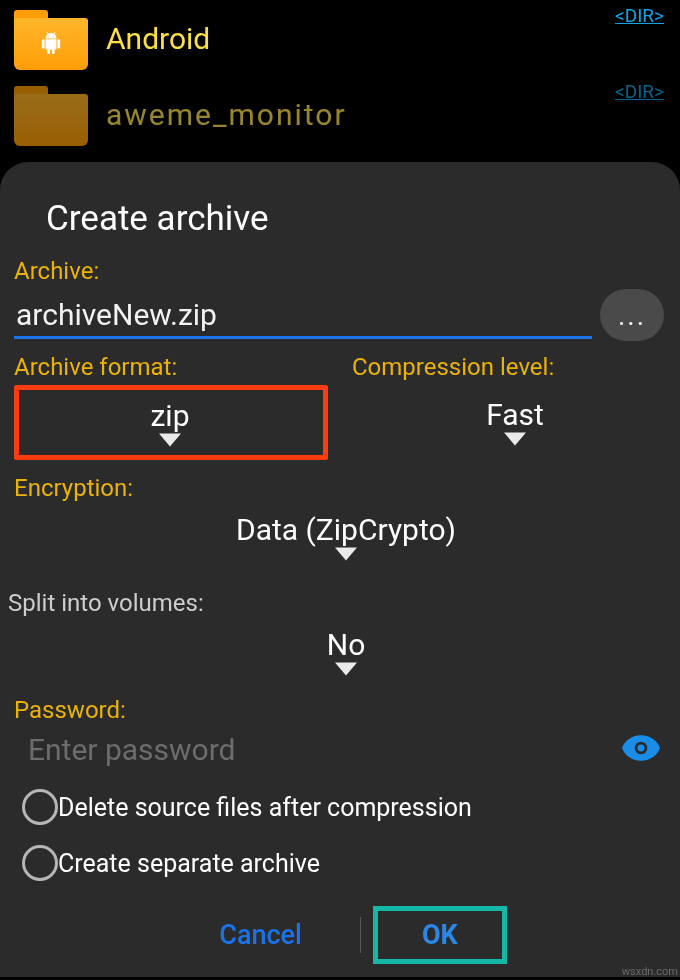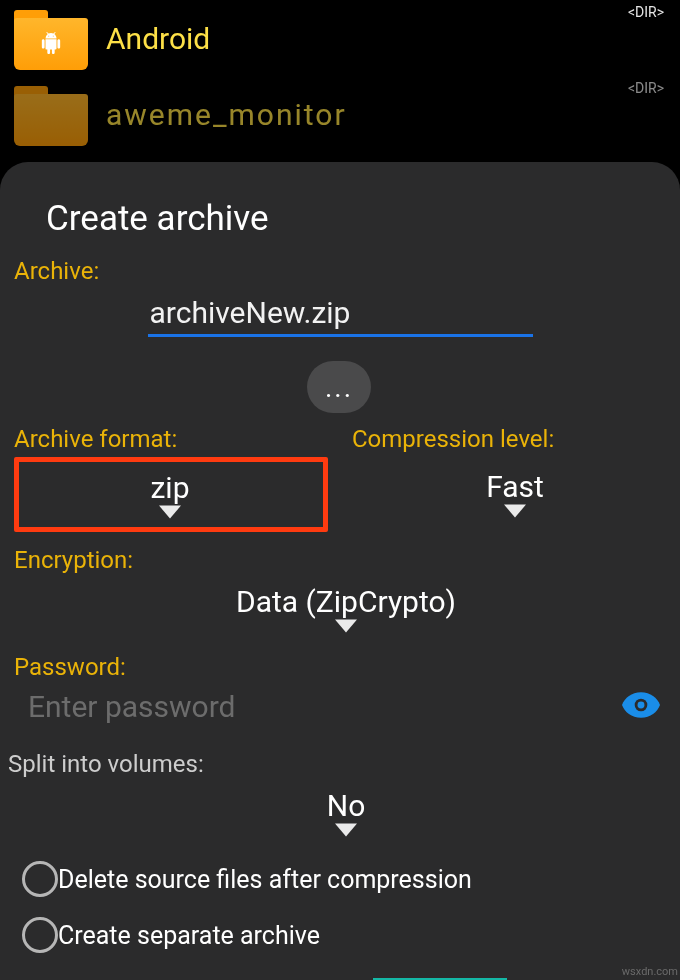--- a/index.html
+++ b/index.html
@@ -25,22 +25,23 @@
       display: flex;
       align-items: center;
       gap: 18px;
       padding: 8px 14px;
       position: relative;
     }
     .dir-tag {
       position: absolute;
       right: 16px;
       top: 4px;
-      color: #e5e5e5;
-      font-size: 14px;
+      color: #0ea5e9;
+      font-size: 19px;
+      text-decoration: underline;
     }
     .folder-icon {
       width: 74px;
       height: 60px;
       position: relative;
     }
     .folder-shape {
       position: absolute;
       width: 74px;
       height: 52px;
@@ -86,23 +87,22 @@
     }
     .field-label {
       color: #eab308;
       font-size: 24px;
       margin-bottom: 4px;
       padding-left: 0;
     }
     .archive-row {
       display: flex;
       align-items: center;
-      gap: 24px;
+      gap: 8px;
       margin-bottom: 12px;
-      flex-direction: column;
     }
     .archive-input {
       flex: 1;
       background: transparent;
       border: none;
       border-bottom: 3px solid #1a73e8;
       color: #f2f2f2;
       font-size: 30px;
       padding: 6px 2px 4px 2px;
       outline: none;
@@ -282,46 +282,46 @@
     <div class="dropdown narrow">
       <span>Data (ZipCrypto)</span>
       <span class="chevron-down-icon">
         <svg width="22" height="14" viewBox="0 0 24 14">
             <path d="M0 0 L12 14 L24 0 Z" fill="#eaeaea"></path>
           </svg>
       </span>
     </div>
   </div>
 
+  <div class="full-row split-section">
+    <div class="field-label split-label">Split into volumes:</div>
+    <div class="dropdown narrow">
+      <span>No</span>
+      <span class="chevron-down-icon">
+        <svg width="22" height="14" viewBox="0 0 24 14">
+            <path d="M0 0 L12 14 L24 0 Z" fill="#eaeaea"></path>
+          </svg>
+      </span>
+    </div>
+  </div>
+
   <div class="full-row">
     <div class="field-label">Password:</div>
     <div class="password-row">
       <input class="password-input" type="password" placeholder="Enter password" style="">
       <span class="eye-icon">
         <svg width="38" height="26" viewBox="0 0 24 16" fill="none">
             <path d="M12 0C6 0 1.7 3.5 0 8c1.7 4.5 6 8 12 8s10.3-3.5 12-8c-1.7-4.5-6-8-12-8z" fill="#1a8de8"></path>
             <circle cx="12" cy="8" r="4" fill="#2b2b2c"></circle>
             <circle cx="12" cy="8" r="2.2" fill="#1a8de8"></circle>
           </svg>
       </span>
     </div>
   </div>
 
-  <div class="full-row split-section">
-    <div class="field-label split-label">Split into volumes:</div>
-    <div class="dropdown narrow">
-      <span>No</span>
-      <span class="chevron-down-icon">
-        <svg width="22" height="14" viewBox="0 0 24 14">
-            <path d="M0 0 L12 14 L24 0 Z" fill="#eaeaea"></path>
-          </svg>
-      </span>
-    </div>
-  </div>
-
   <div class="checkbox-row" style="margin-top:8px;">
     <div class="radio-circle"></div>
     <span class="checkbox-label">Delete source files after compression</span>
   </div>
 
   <div class="checkbox-row">
     <div class="radio-circle"></div>
     <span class="checkbox-label">Create separate archive</span>
   </div>
 

